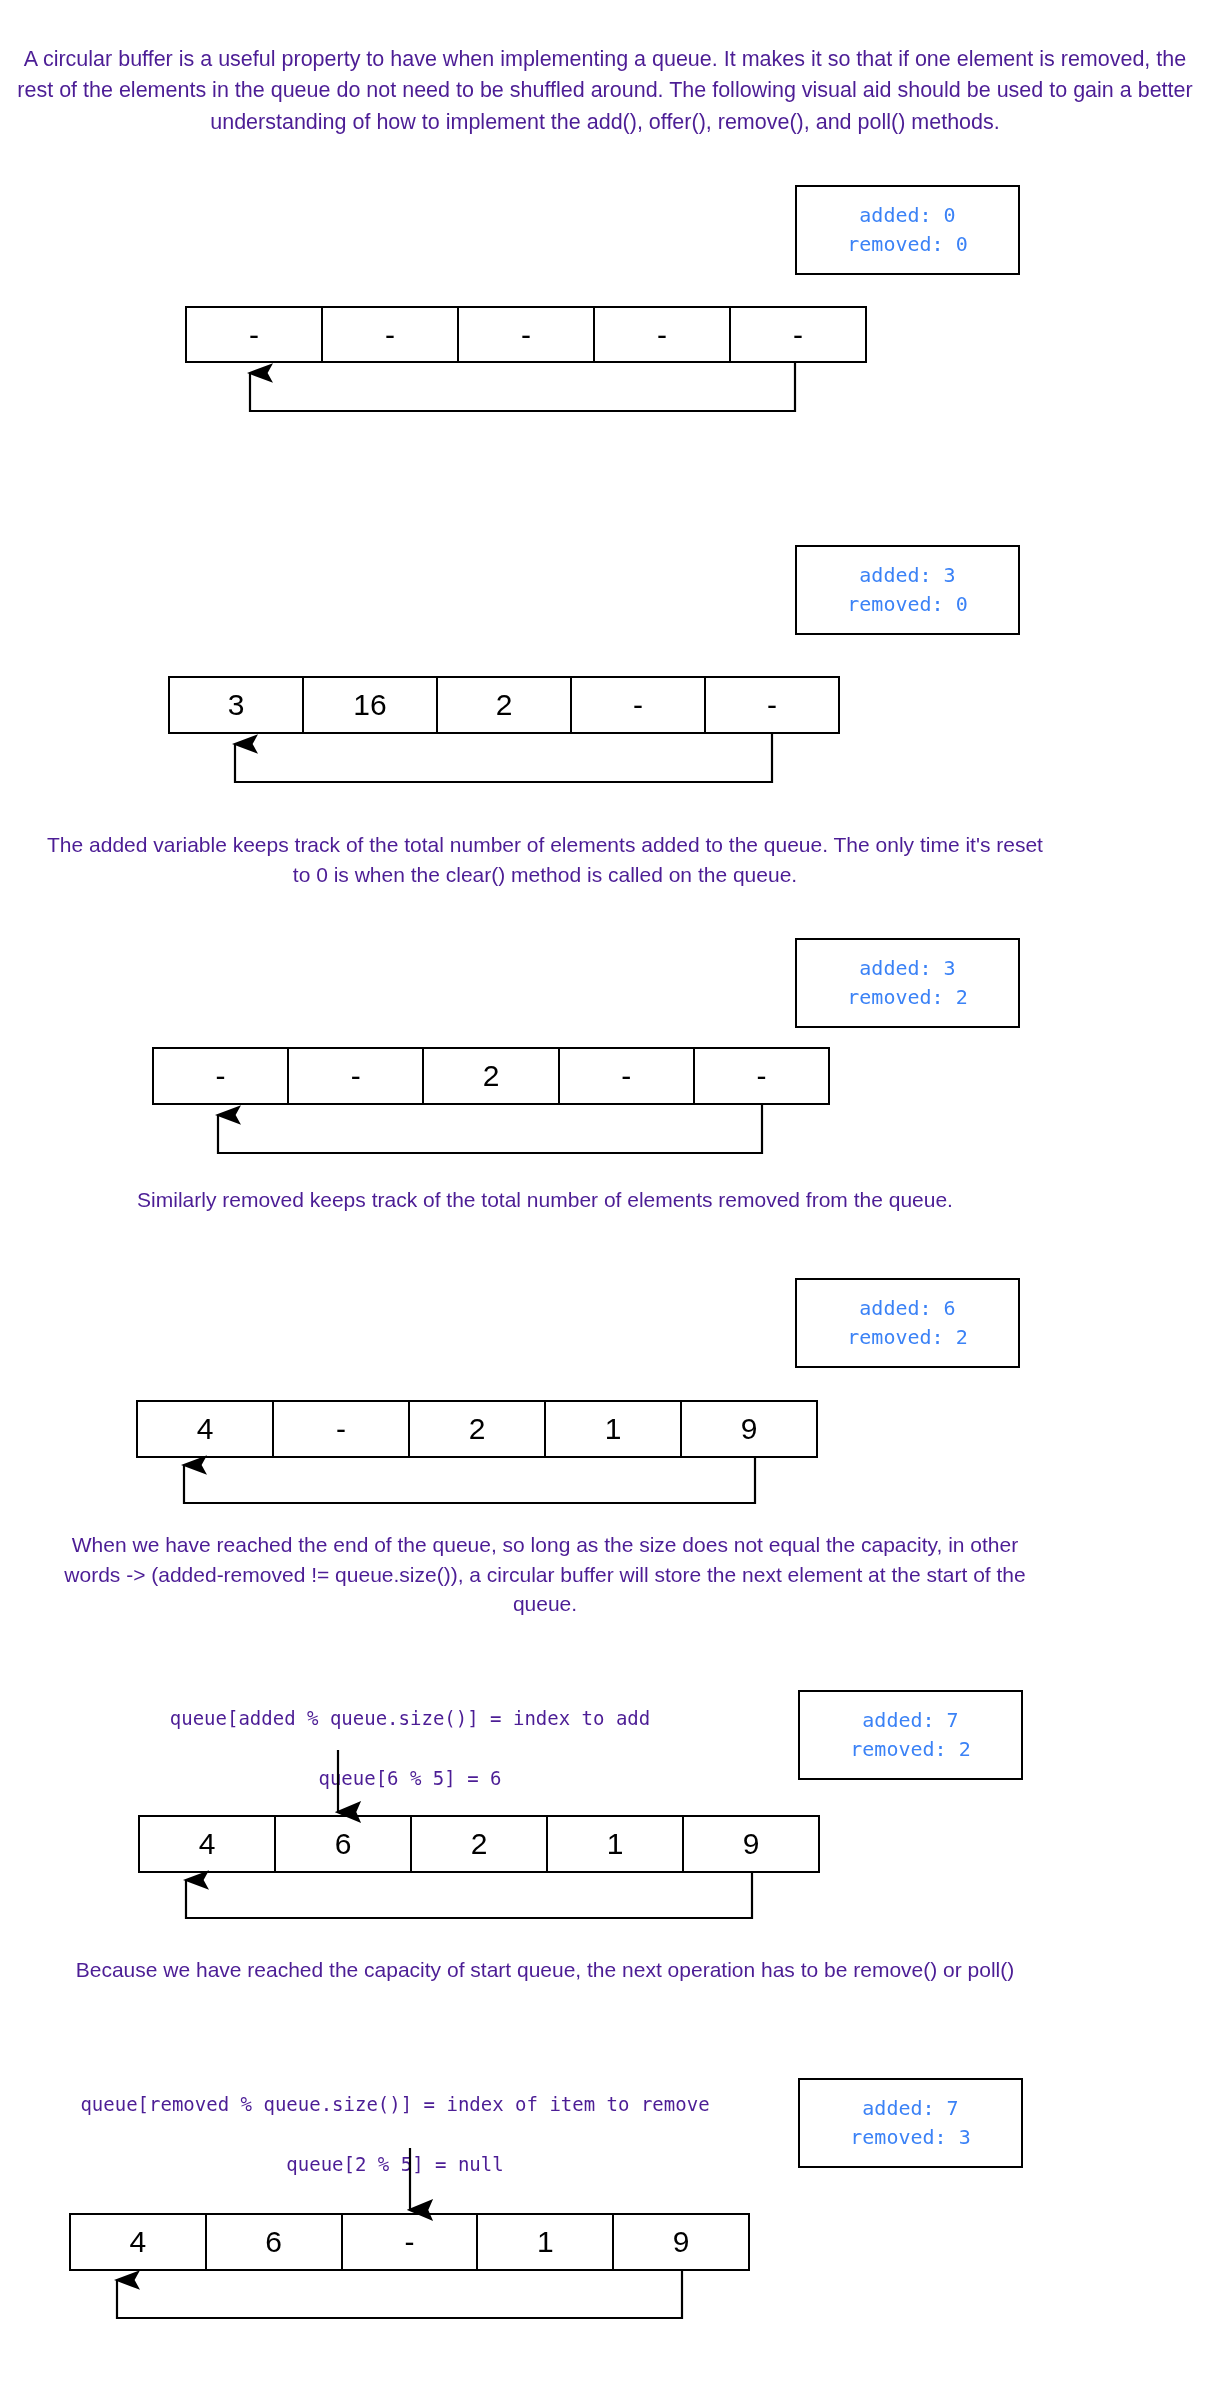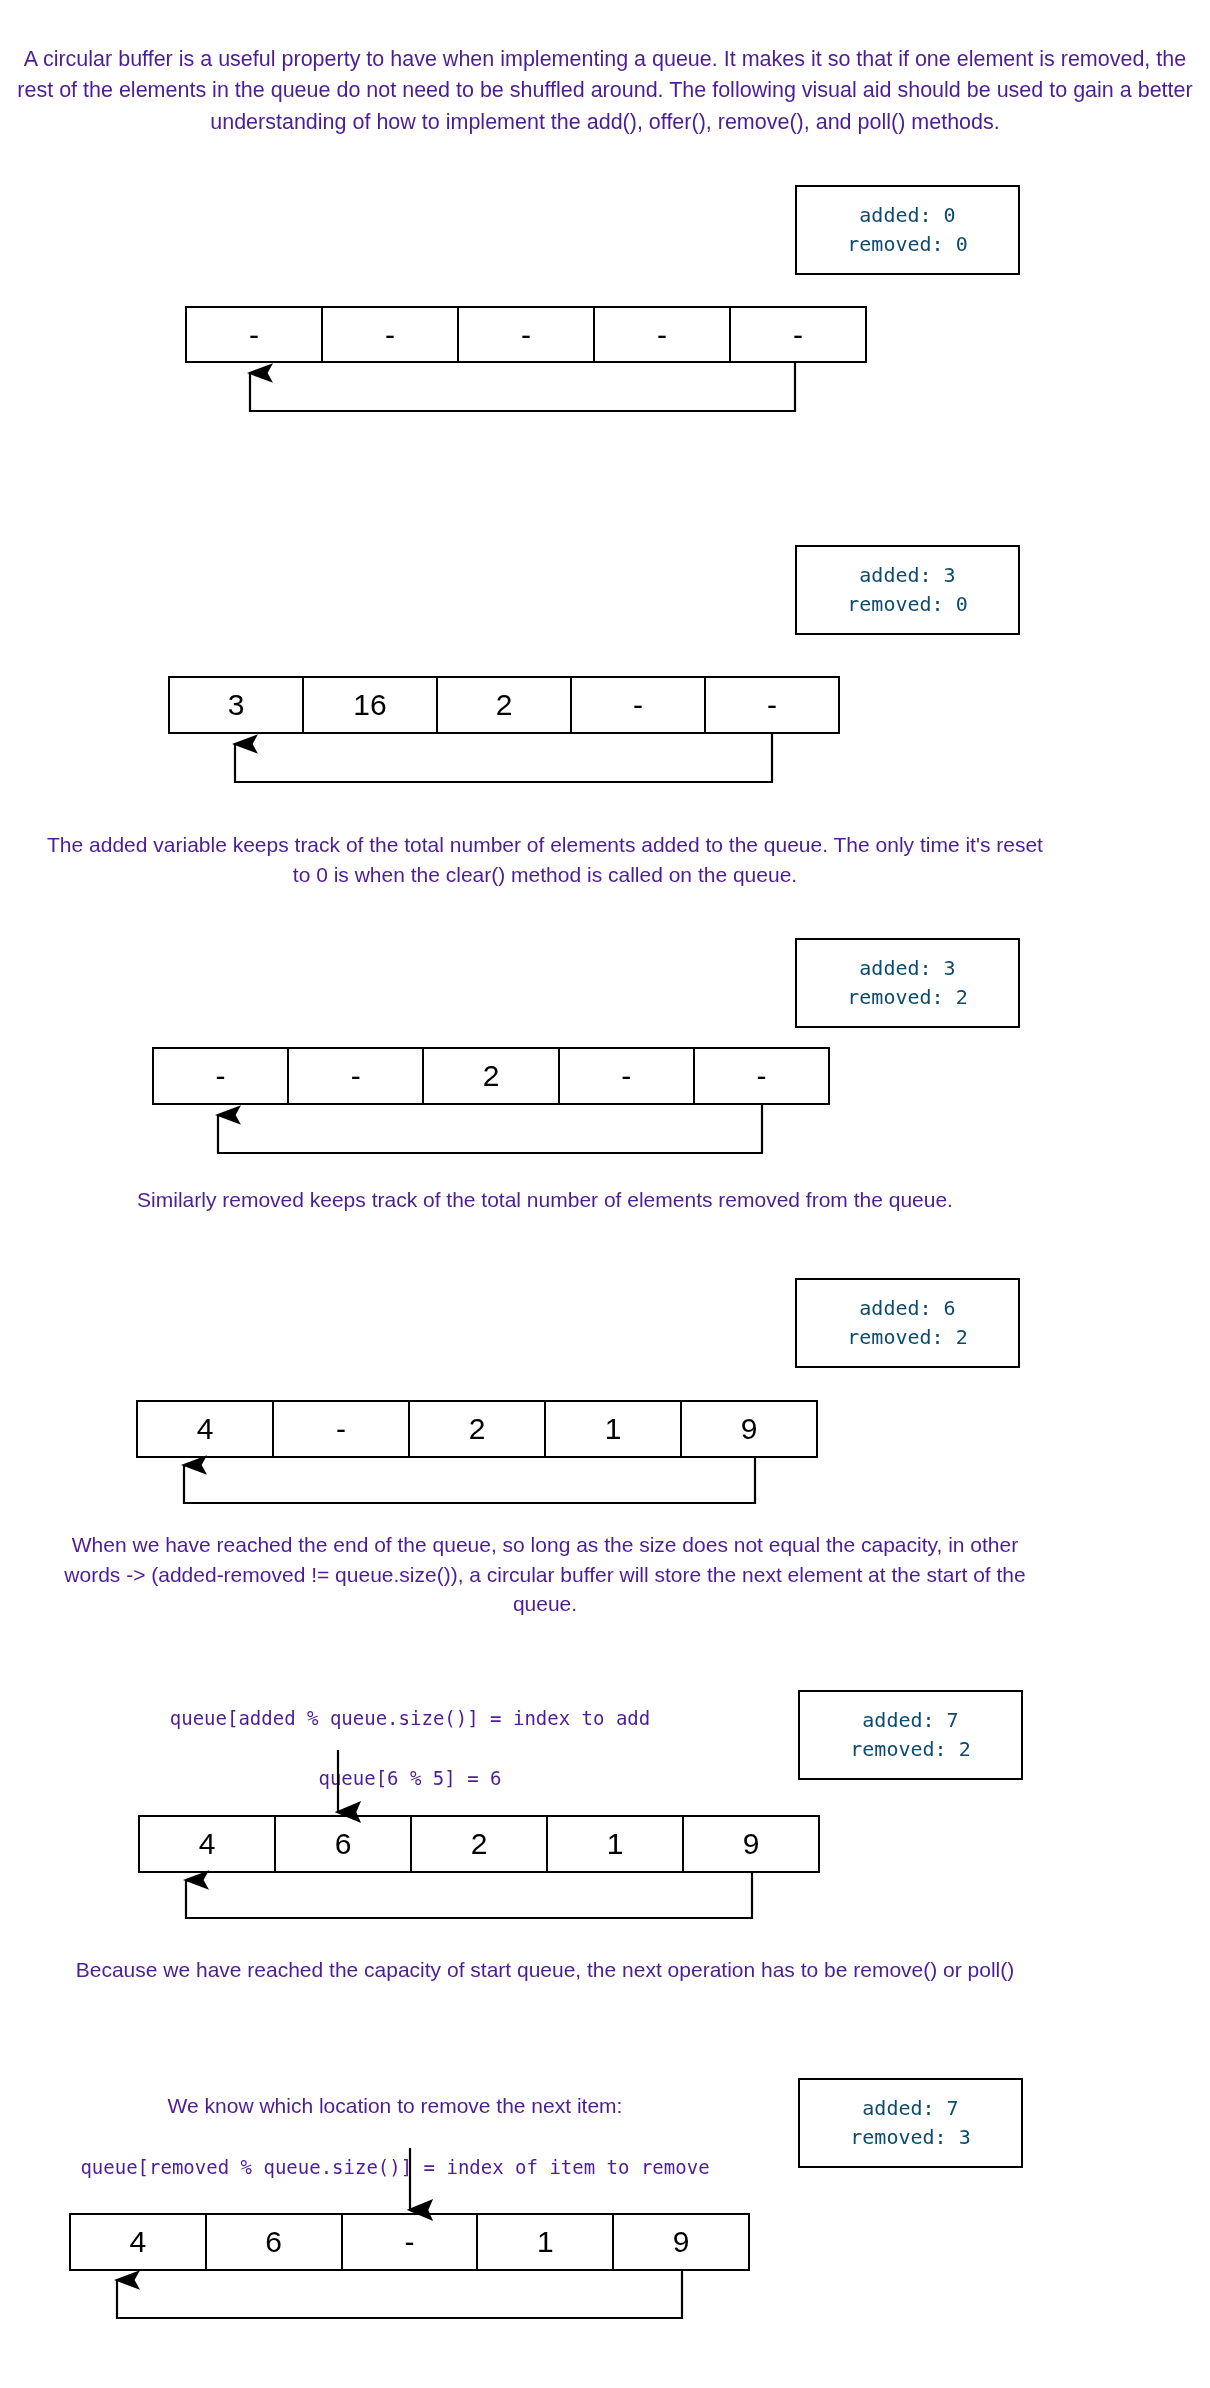--- a/index.html
+++ b/index.html
@@ -34,21 +34,21 @@
   
   .status-box {
     position: absolute;
     border: 2px solid #000000;
     background: #ffffff;
     box-sizing: border-box;
     display: flex;
     flex-direction: column;
     align-items: center;
     justify-content: center;
-    color: #0c4a6e;
+    color: #3b82f6;
     font-family: "DejaVu Sans Mono", "Liberation Mono", monospace;
     font-size: 20px;
     line-height: 1.45;
     letter-spacing: 0px;
   }
   .status-box .sline { white-space: pre; }
 
   
   .array {
     position: absolute;
@@ -167,21 +167,20 @@
   <div class="cell">2</div>
   <div class="cell">1</div>
   <div class="cell">9</div>
 </div>
 
 <div class="prose" style="left:45px; top:1925px; width:1000px;">
   <span>Because we have reached the capacity of start queue, the next operation has to be remove() or poll()</span>
 </div>
 
 <div class="prose" style="left:30px; top:2058px; width:730px; line-height:1.5;">
-  <div>We know which location to remove the next item:</div>
   <div class="mono">queue[removed % queue.size()] = index of item to remove</div>
   <div class="mono">queue[2 % 5] = null</div>
 </div>
 
 <div class="status-box" style="left:798px; top:2078px; width:225px; height:90px;">
   <div class="sline">added: 7</div>
   <div class="sline">removed: 3</div>
 </div>
 
 <div class="array" style="left:69px; top:2213px; width:681px; height:58px;">

